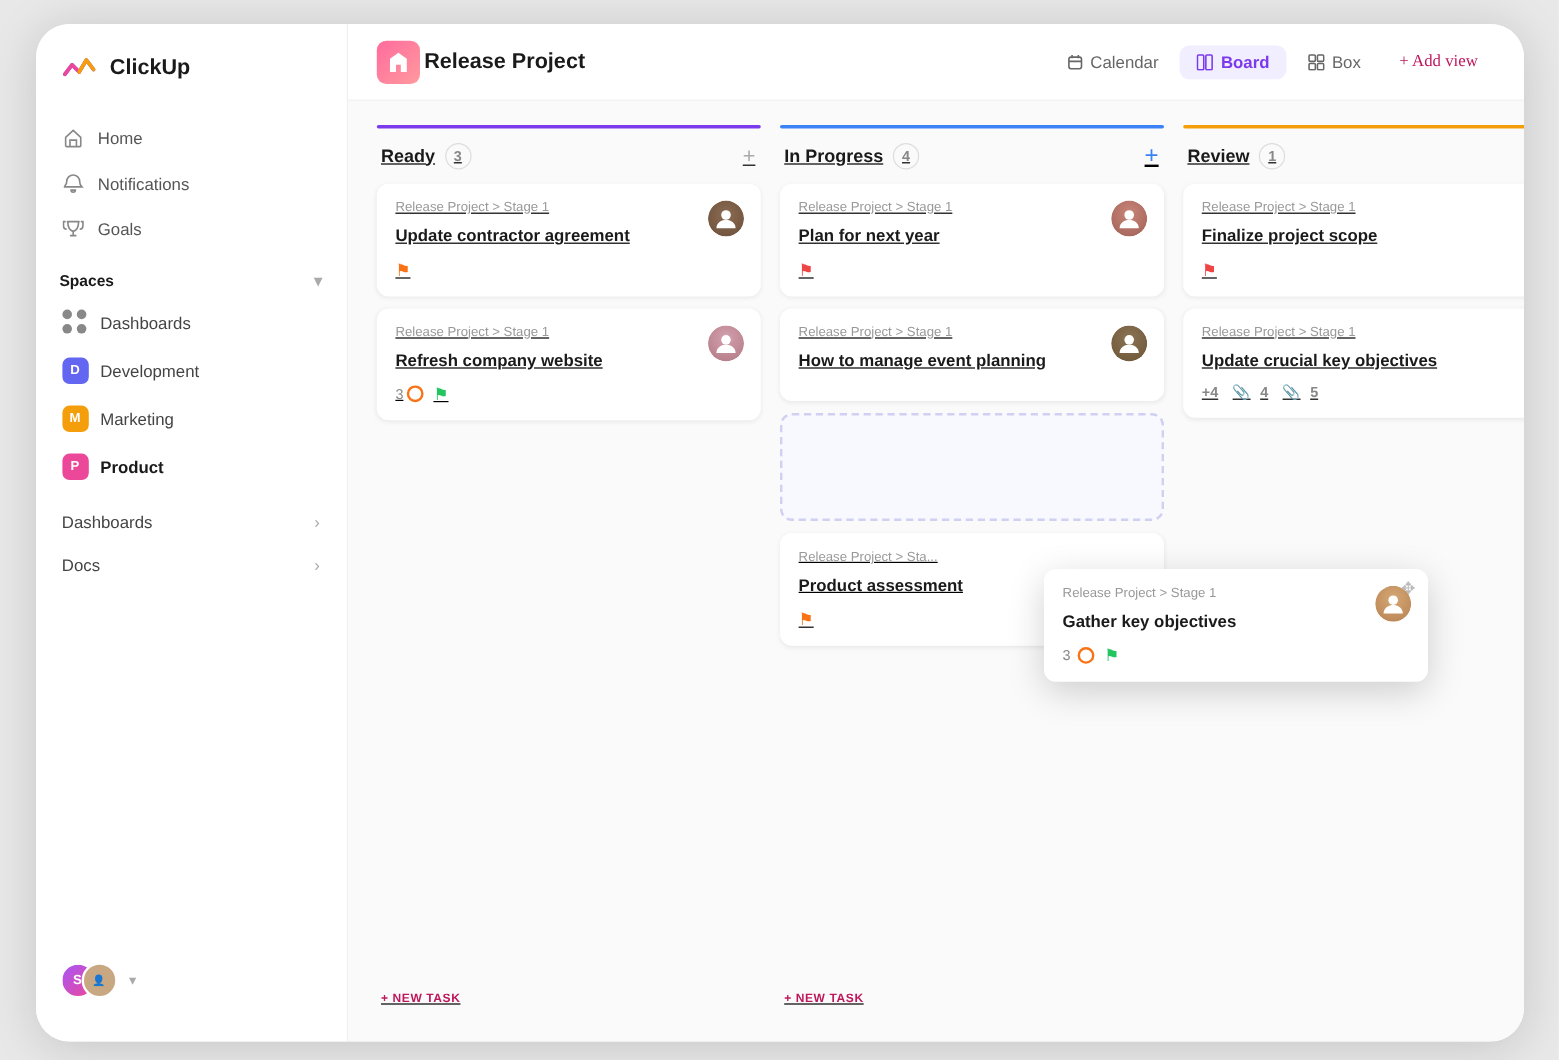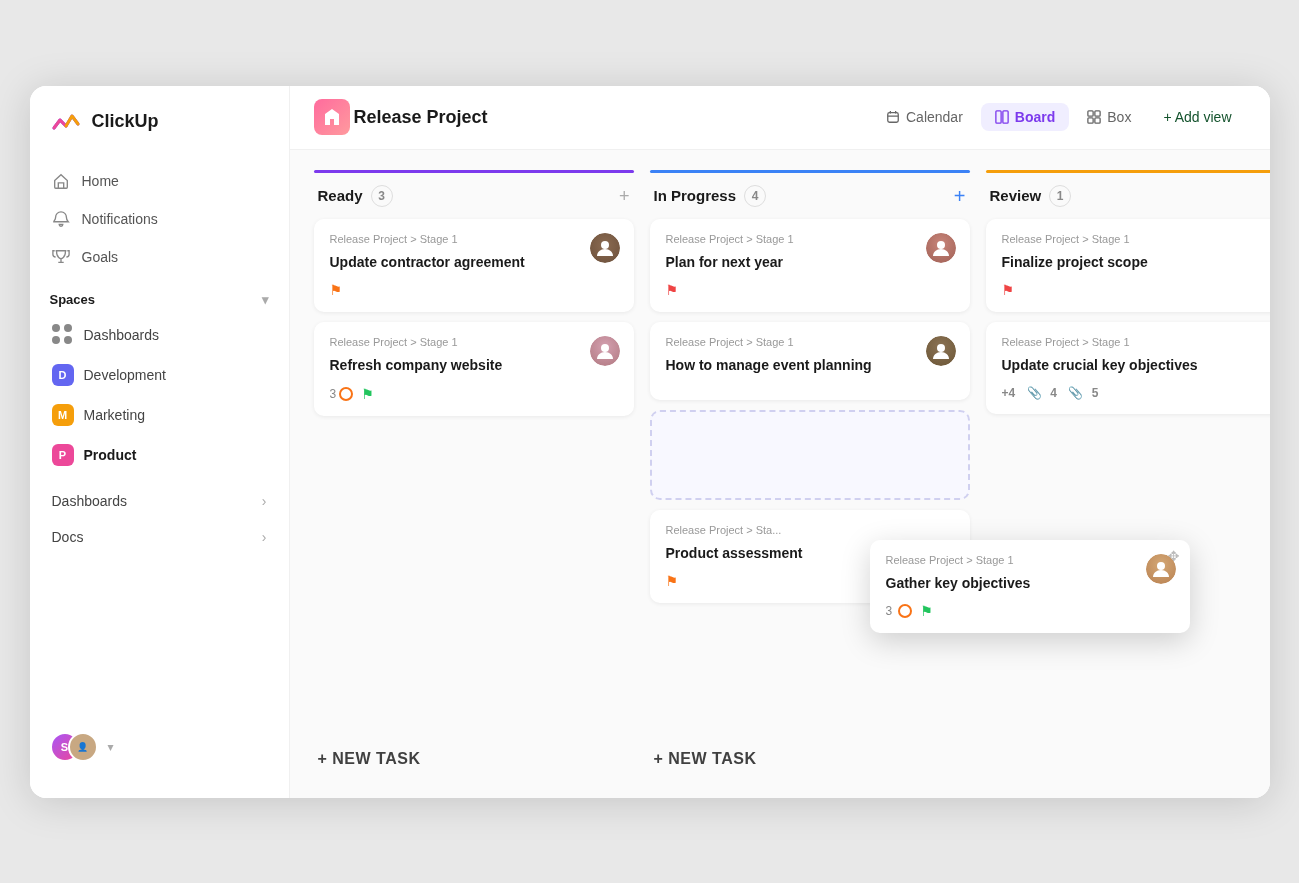--- a/index.html
+++ b/index.html
@@ -7,23 +7,23 @@
       background: #e8e8e8;
       font-family: -apple-system, BlinkMacSystemFont, 'Segoe UI', sans-serif;
       display: flex;
       align-items: center;
       justify-content: center;
       min-height: 100vh;
       padding: 20px;
     }
     .app-container {
       width: 1240px;
-      height: 712px;
+      height: 848px;
       background: #fff;
-      border-radius: 16px;
+      border-radius: 28px;
       display: flex;
       overflow: hidden;
       box-shadow: 0 4px 40px rgba(0,0,0,0.15);
     }
 
     
     .sidebar {
       width: 260px;
       min-width: 260px;
       background: #fff;
@@ -214,23 +214,24 @@
     }
     .add-view-btn {
       display: flex;
       align-items: center;
       gap: 6px;
       padding: 6px 14px;
       border-radius: 8px;
       cursor: pointer;
       font-size: 14px;
       font-weight: 500;
-      color: #14532d;
+      color: #be185d;
       border: none;
       background: transparent;
+      font-family: Liberation Serif, serif;
     }
 
     
     .board-container {
       flex: 1;
       overflow-x: auto;
       overflow-y: hidden;
       padding: 20px 24px;
       display: flex;
       gap: 16px;
@@ -343,23 +344,23 @@
       border-radius: 50%;
       border: 2px solid #f97316;
       display: inline-block;
     }
 
     .new-task-btn {
       display: flex;
       align-items: flex-start;
       gap: 6px;
       padding: 10px 4px;
-      font-size: 16px;
+      font-size: 10px;
       font-weight: 600;
-      color: #404040;
+      color: #be185d;
       cursor: pointer;
       letter-spacing: 0.5px;
     }
 
     
     .dragging-overlay {
       position: absolute;
       top: 480px;
       left: 810px;
       width: 320px;
@@ -523,21 +524,21 @@
             <rect x="9" y="9" width="6" height="6" rx="1"></rect>
           </svg>
           <span>Box</span>
         </button>
         <button class="add-view-btn">
           <span>+ Add view</span>
         </button>
       </div>
     </header>
 
-    <div class="board-container" style="position:relative;">
+    <div class="board-container" style="position:relative;text-decoration:underline;">
 
       <div class="column">
         <div class="column-top-bar bar-purple"></div>
         <div class="column-header">
           <span class="column-title">Ready</span>
           <span class="column-count">3</span>
           <span class="column-add">+</span>
         </div>
         <div class="cards-list">
           <div class="card">

